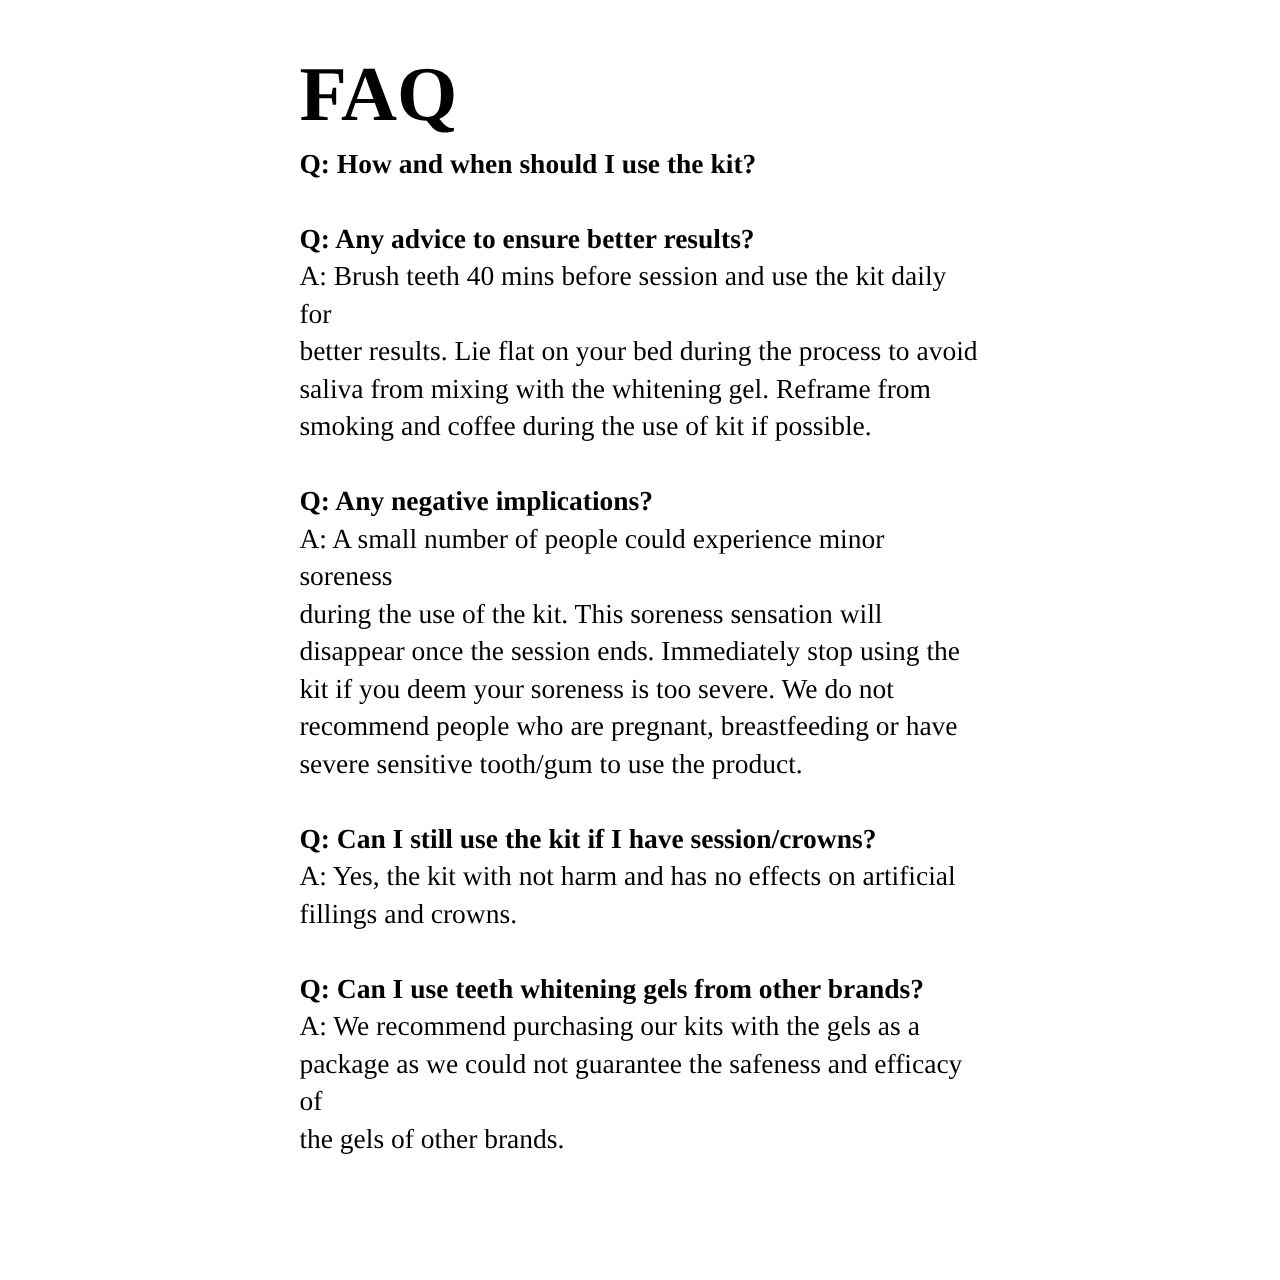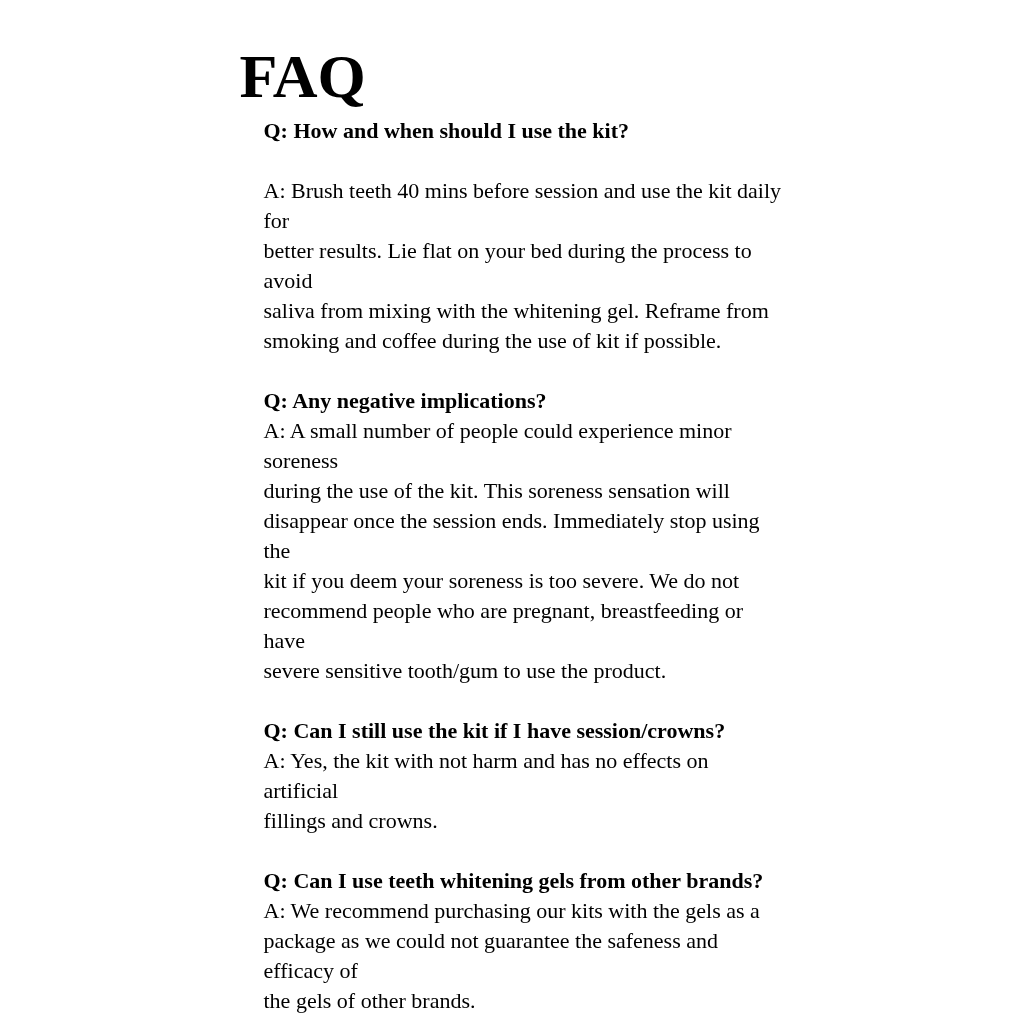--- a/index.html
+++ b/index.html
@@ -21,21 +21,20 @@
   }
   .faq-title {
     font-size: 62px;
     font-weight: bold;
     line-height: 68px;
     margin: 0 0 6px 0;
     letter-spacing: 0px;
   }
   .faq-section {
     margin-bottom: 30px;
-    margin-left: 24px;
   }
   .question {
     font-size: 22px;
     font-weight: bold;
     line-height: 30px;
     margin: 0;
   }
   .answer {
     font-size: 22px;
     font-weight: normal;
@@ -49,20 +48,21 @@
 
 <div class="page">
 
   <h1 class="faq-title">FAQ</h1>
 
   <div class="faq-section">
     <p class="question">Q: How and when should I use the kit?</p>
   </div>
 
   <div class="faq-section">
+    <p class="question">Q: Any advice to ensure better results?</p>
     <p class="answer">A: Brush teeth 40 mins before session and use the kit daily for
 better results. Lie flat on your bed during the process to avoid
 saliva from mixing with the whitening gel. Reframe from
 smoking and coffee during the use of kit if possible.</p>
   </div>
 
   <div class="faq-section">
     <p class="question">Q: Any negative implications?</p>
     <p class="answer">A: A small number of people could experience minor soreness
 during the use of the kit. This soreness sensation will

